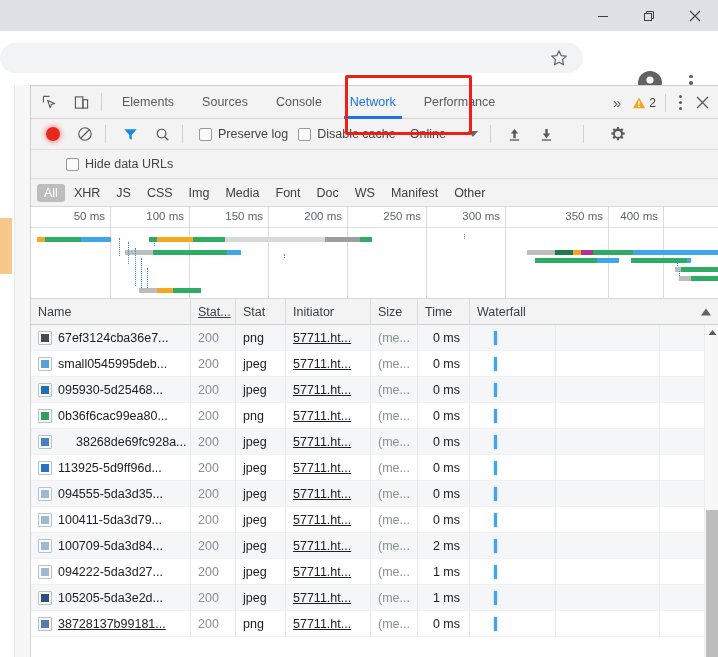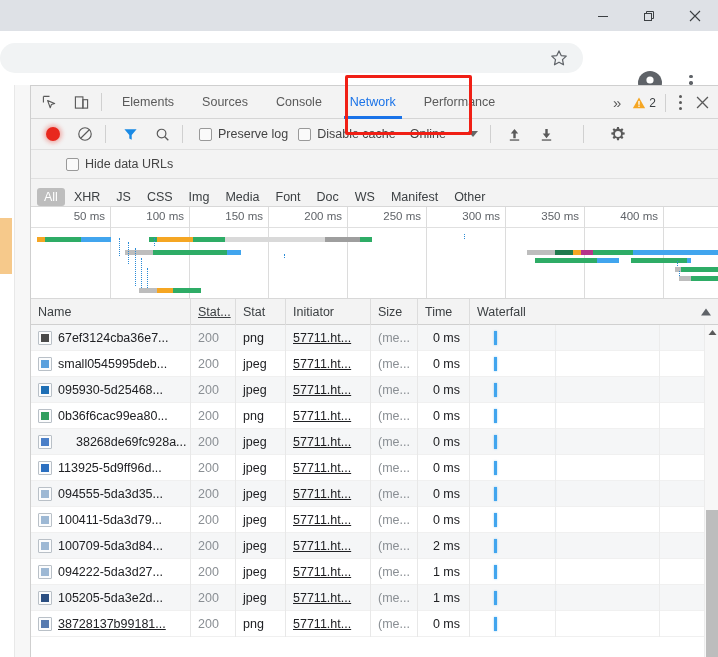--- a/index.html
+++ b/index.html
@@ -165,21 +165,21 @@
     background: #ffffff; border: 1px solid #d4d4d4;
     font-family: "Liberation Sans", sans-serif; font-size: 12.5px;
     color: #888; padding: 0 6px;
   }
   .filter-input::placeholder { color: #999; }
 
   
   .type-row {
     position: relative; height: 28px; width: 688px;
     background: #f3f3f3; border-bottom: 1px solid #d8d8d8;
-    display: flex; align-items: flex-end; padding-left: 6px; gap: 2px;
+    display: flex; align-items: center; padding-left: 6px; gap: 2px;
   }
   .type-chip {
     padding: 2px 7px; font-size: 12.5px; color: #3c4043;
     border-radius: 3px; white-space: nowrap;
   }
   .type-chip.active { background: #bdbdbd; color: #ffffff; }
 
   
   .overview {
     position: relative; width: 688px; height: 92px;
@@ -493,21 +493,21 @@
           </div>
         <div class="ov-tick" style="left:316px;">
             <span>200 ms</span>
           </div>
         <div class="ov-tick" style="left:395px;">
             <span>250 ms</span>
           </div>
         <div class="ov-tick" style="left:474px;">
             <span>300 ms</span>
           </div>
-        <div class="ov-tick" style="left:553px;">
+        <div class="ov-tick" style="left:577px;">
             <span>350 ms</span>
           </div>
         <div class="ov-tick" style="left:632px;">
             <span>400 ms</span>
           </div>
       </div>
       <div class="ov-bars">
 
         <div class="ovbar" style="left:6px;  top:9px; width:8px;  background:#f5a623;"></div>
         <div class="ovbar" style="left:14px; top:9px; width:36px; background:#2eac66;"></div>

